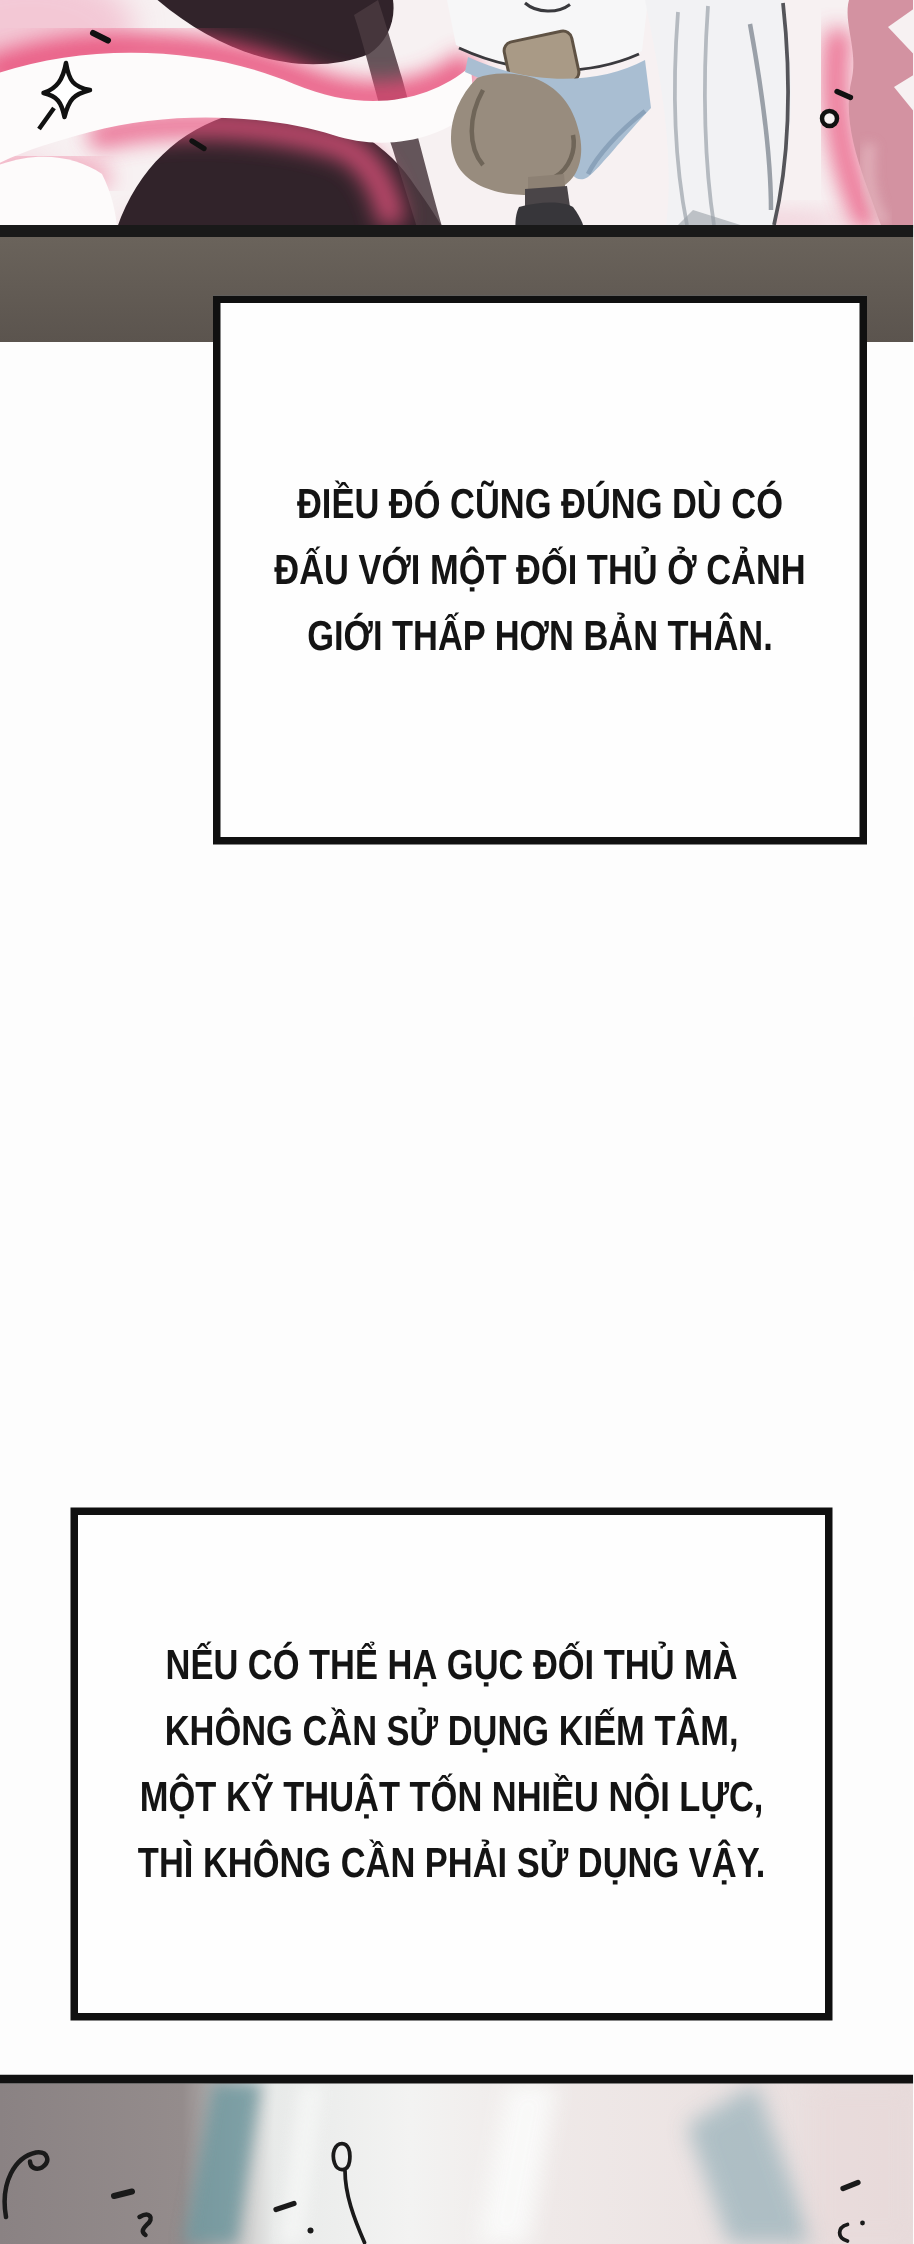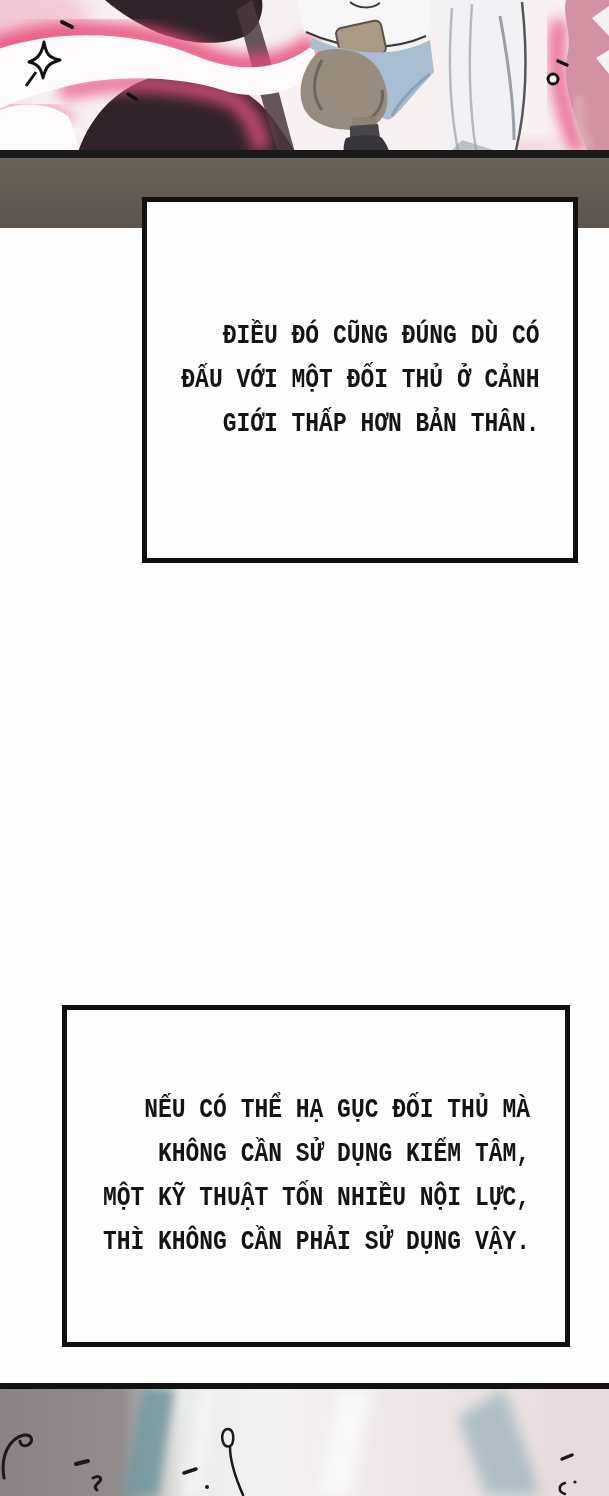--- a/index.html
+++ b/index.html
@@ -12,26 +12,25 @@
   }
   .panel-svg{position:absolute;left:0;display:block;}
   #top-panel-svg{top:0;}
   #bottom-panel-svg{top:1383px;}
   .caption{
     position:absolute;
     background:#fefefe;
     border:5px solid #101010;
     box-sizing:border-box;
     display:flex;align-items:center;justify-content:center;
-    text-align:right;
+    text-align:center;
     z-index:5;
-    font-family:Liberation Mono, monospace;
   }
   #caption-box-1{left:142px;top:197px;width:436px;height:366px;}
-  #caption-box-2{left:62px;top:1005px;width:508px;height:342px;}
+  #caption-box-2{left:47px;top:1005px;width:508px;height:342px;}
   .caption-text{
     font-weight:700;
     font-size:28px;
     line-height:44px;
     color:#141414;
     letter-spacing:0px;
     transform:scaleX(0.82);
     transform-origin:center;
     white-space:nowrap;
   }

